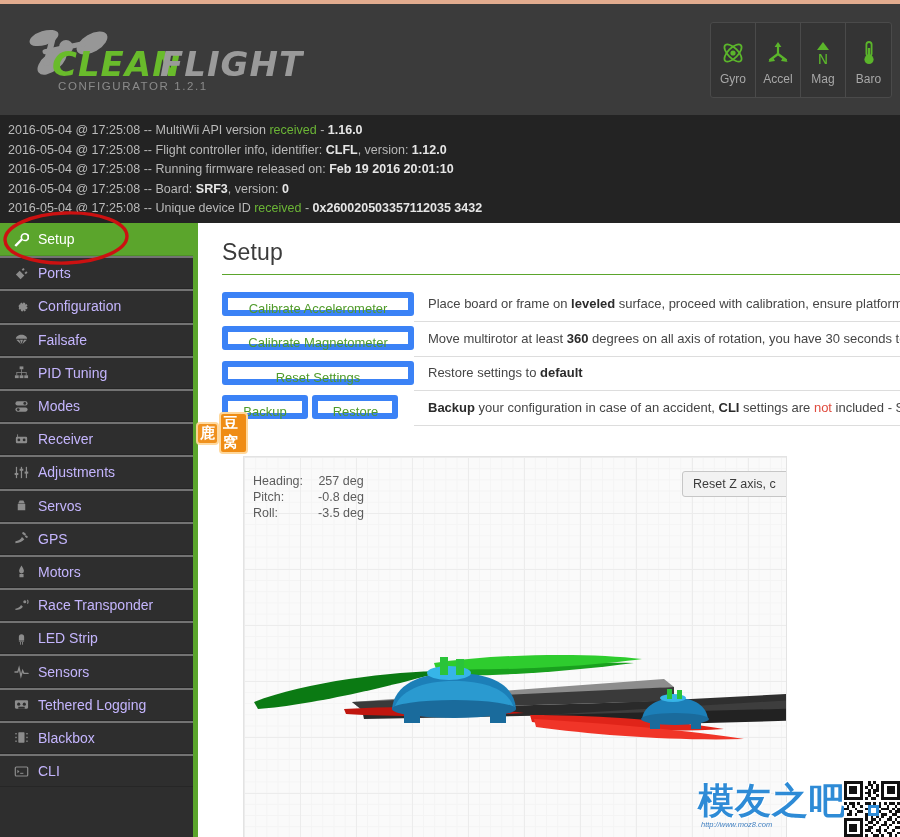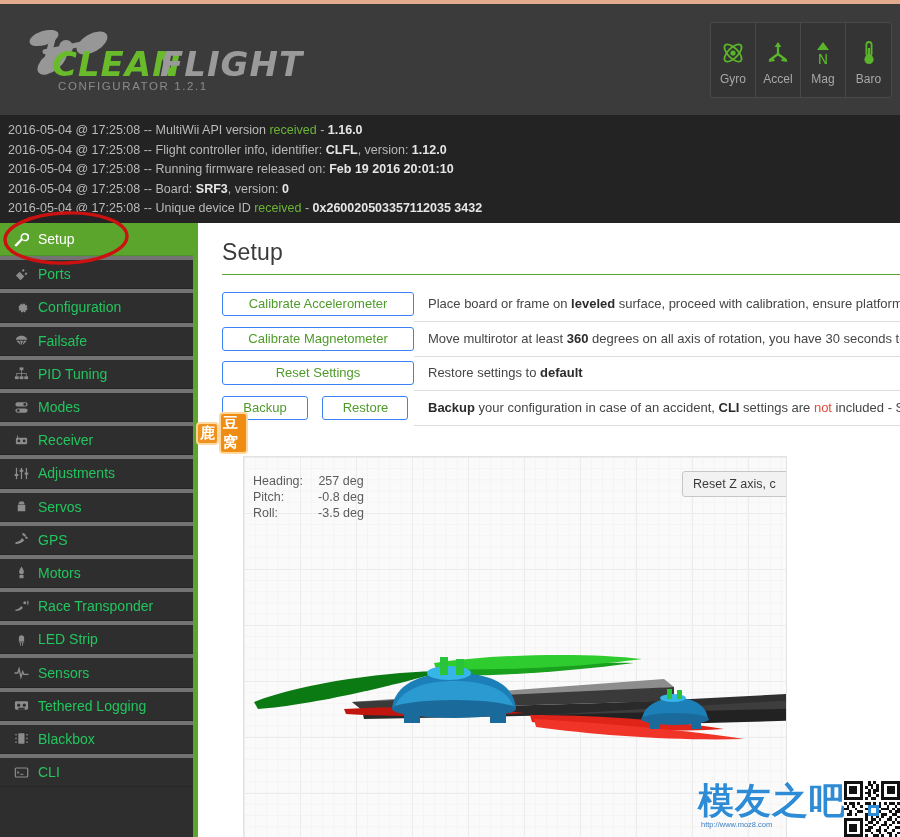--- a/index.html
+++ b/index.html
@@ -75,22 +75,22 @@
     position: absolute; top: 223px; left: 0; width: 198px; height: 614px;
     background: #2e2e2e;
     border-right: 5px solid #5ba52c;
   }
   .nav-item {
     position: relative;
     height: 33.2px;
     display: flex; align-items: center;
     padding-left: 14px;
     border-bottom: 1px solid #262626;
-    border-top: 4px solid #737373;
-    color: #22c55e;
+    border-top: 2px solid #737373;
+    color: #c4b5fd;
     font-size: 14px;
     cursor: pointer;
     font-family: "Liberation Sans", sans-serif;
   }
   .nav-item:first-child { border-top: none; }
   .nav-item.active {
     background: #5ba52c;
     color: #ffffff;
     border-bottom-color: #4e9126;
     border-top-color: #5ba52c;
@@ -129,34 +129,34 @@
     border-bottom: 1px solid #dddddd;
     height: 34.5px;
     white-space: nowrap;
     font-family: "Liberation Sans", sans-serif;
   }
   .desc-cell b { font-weight: bold; color: #2b2b2b; }
   .desc-cell .neg { color: #e04b3e; }
 
   .btn {
     display: inline-block;
-    border: 1px solid #3b82f6;
+    border: 6px solid #3b82f6;
     background: #ffffff;
     color: #4f9b2a;
     font-size: 13px;
     text-align: center;
     line-height: 22px;
     height: 24px;
     border-radius: 3px;
     cursor: pointer;
     font-family: "Liberation Sans", sans-serif;
   }
   .btn-wide { width: 192px; }
   .btn-half { width: 86px; }
-  .btn-gap { margin-left: 10px; }
+  .btn-gap { }
 
   
   .view3d {
     position: absolute; left: 222px; top: 456px;
     width: 544px; height: 397px;
     background-color: #fafafa;
     background-image:
       linear-gradient(to right, #ececec 1px, transparent 1px),
       linear-gradient(to bottom, #ececec 1px, transparent 1px),
       linear-gradient(to right, #f4f4f4 1px, transparent 1px),
@@ -220,21 +220,21 @@
     font-size: 36px; font-weight: bold;
     color: #2e8bd6;
     letter-spacing: 1px;
     text-shadow: 1px 1px 0 #ffffff, -1px -1px 0 #ffffff;
     line-height: 36px;
     text-align: center;
   }
   .wm-moz-url {
     position: absolute; left: 7px; top: 41px;
     font-family: "Liberation Sans", sans-serif;
-    font-size: 7.5px; color: #3f7fc0;
+    font-size: 7.5px; color: #3f7fc0; font-style: italic;
   }
   .qr { position: absolute; right: 0; top: 2px; }
 
   
   .annot {
     position: absolute; left: 0; top: 205px;
     pointer-events: none;
   }
 </style>
 </head>

